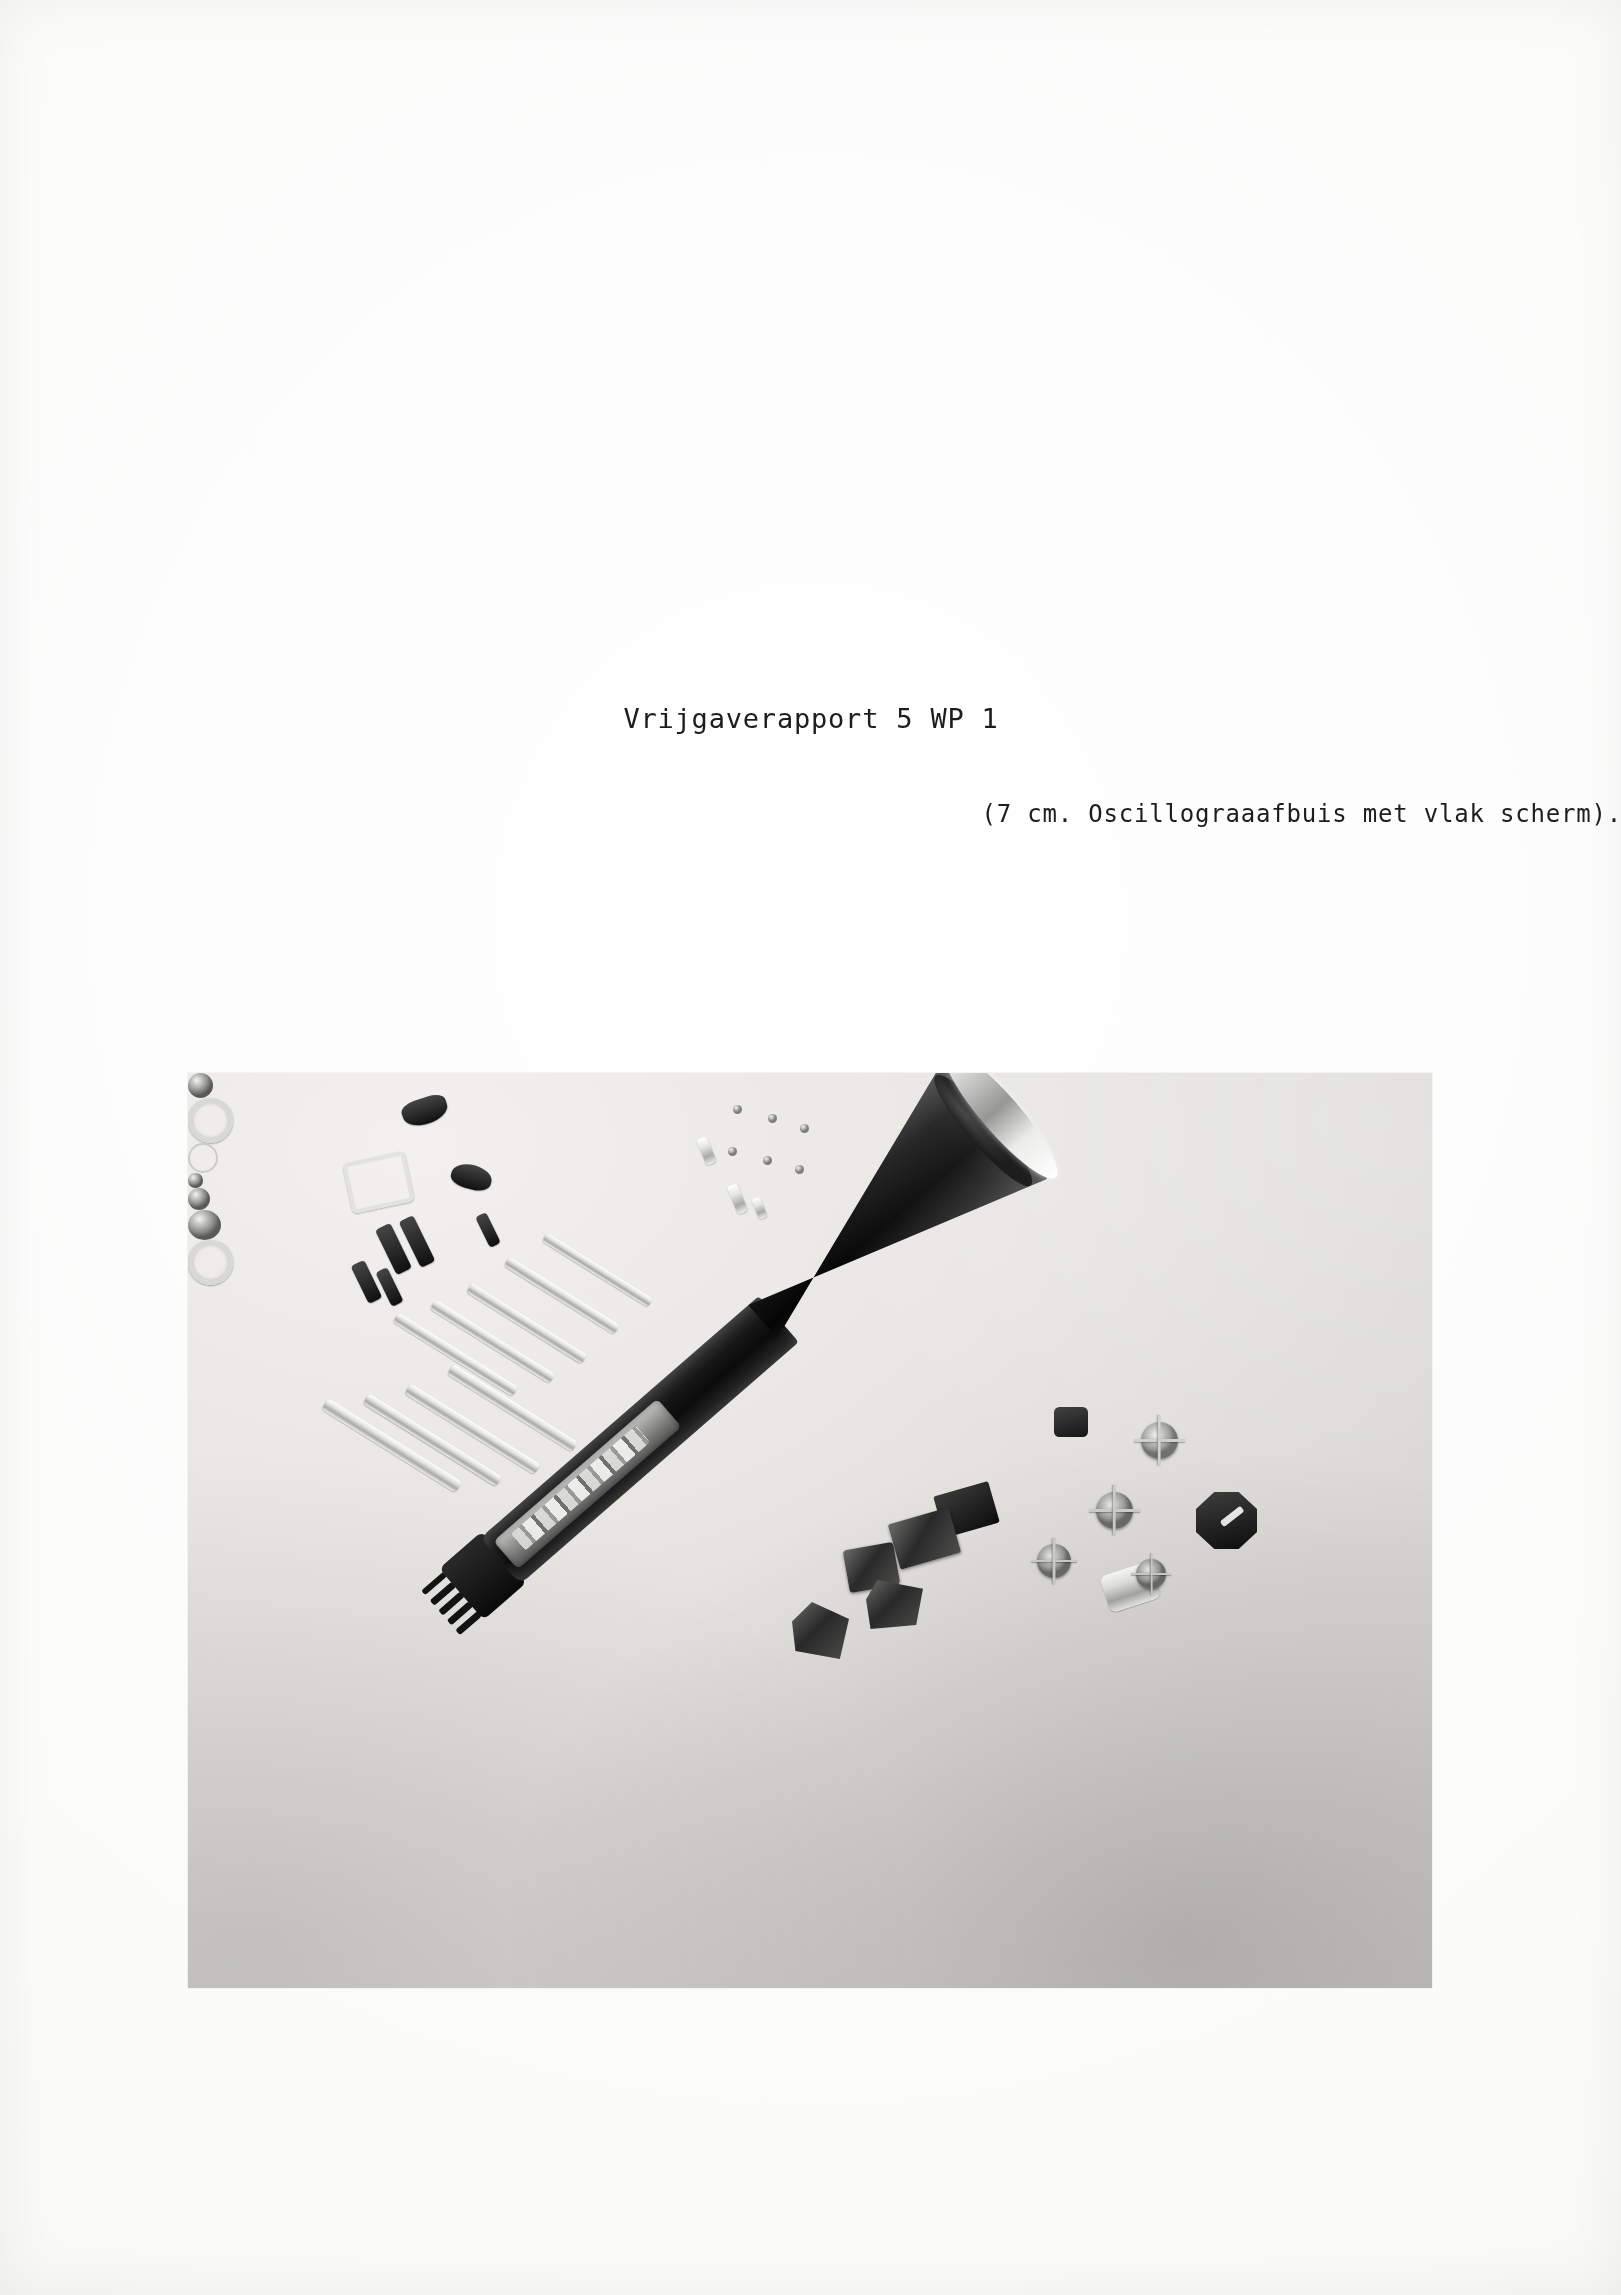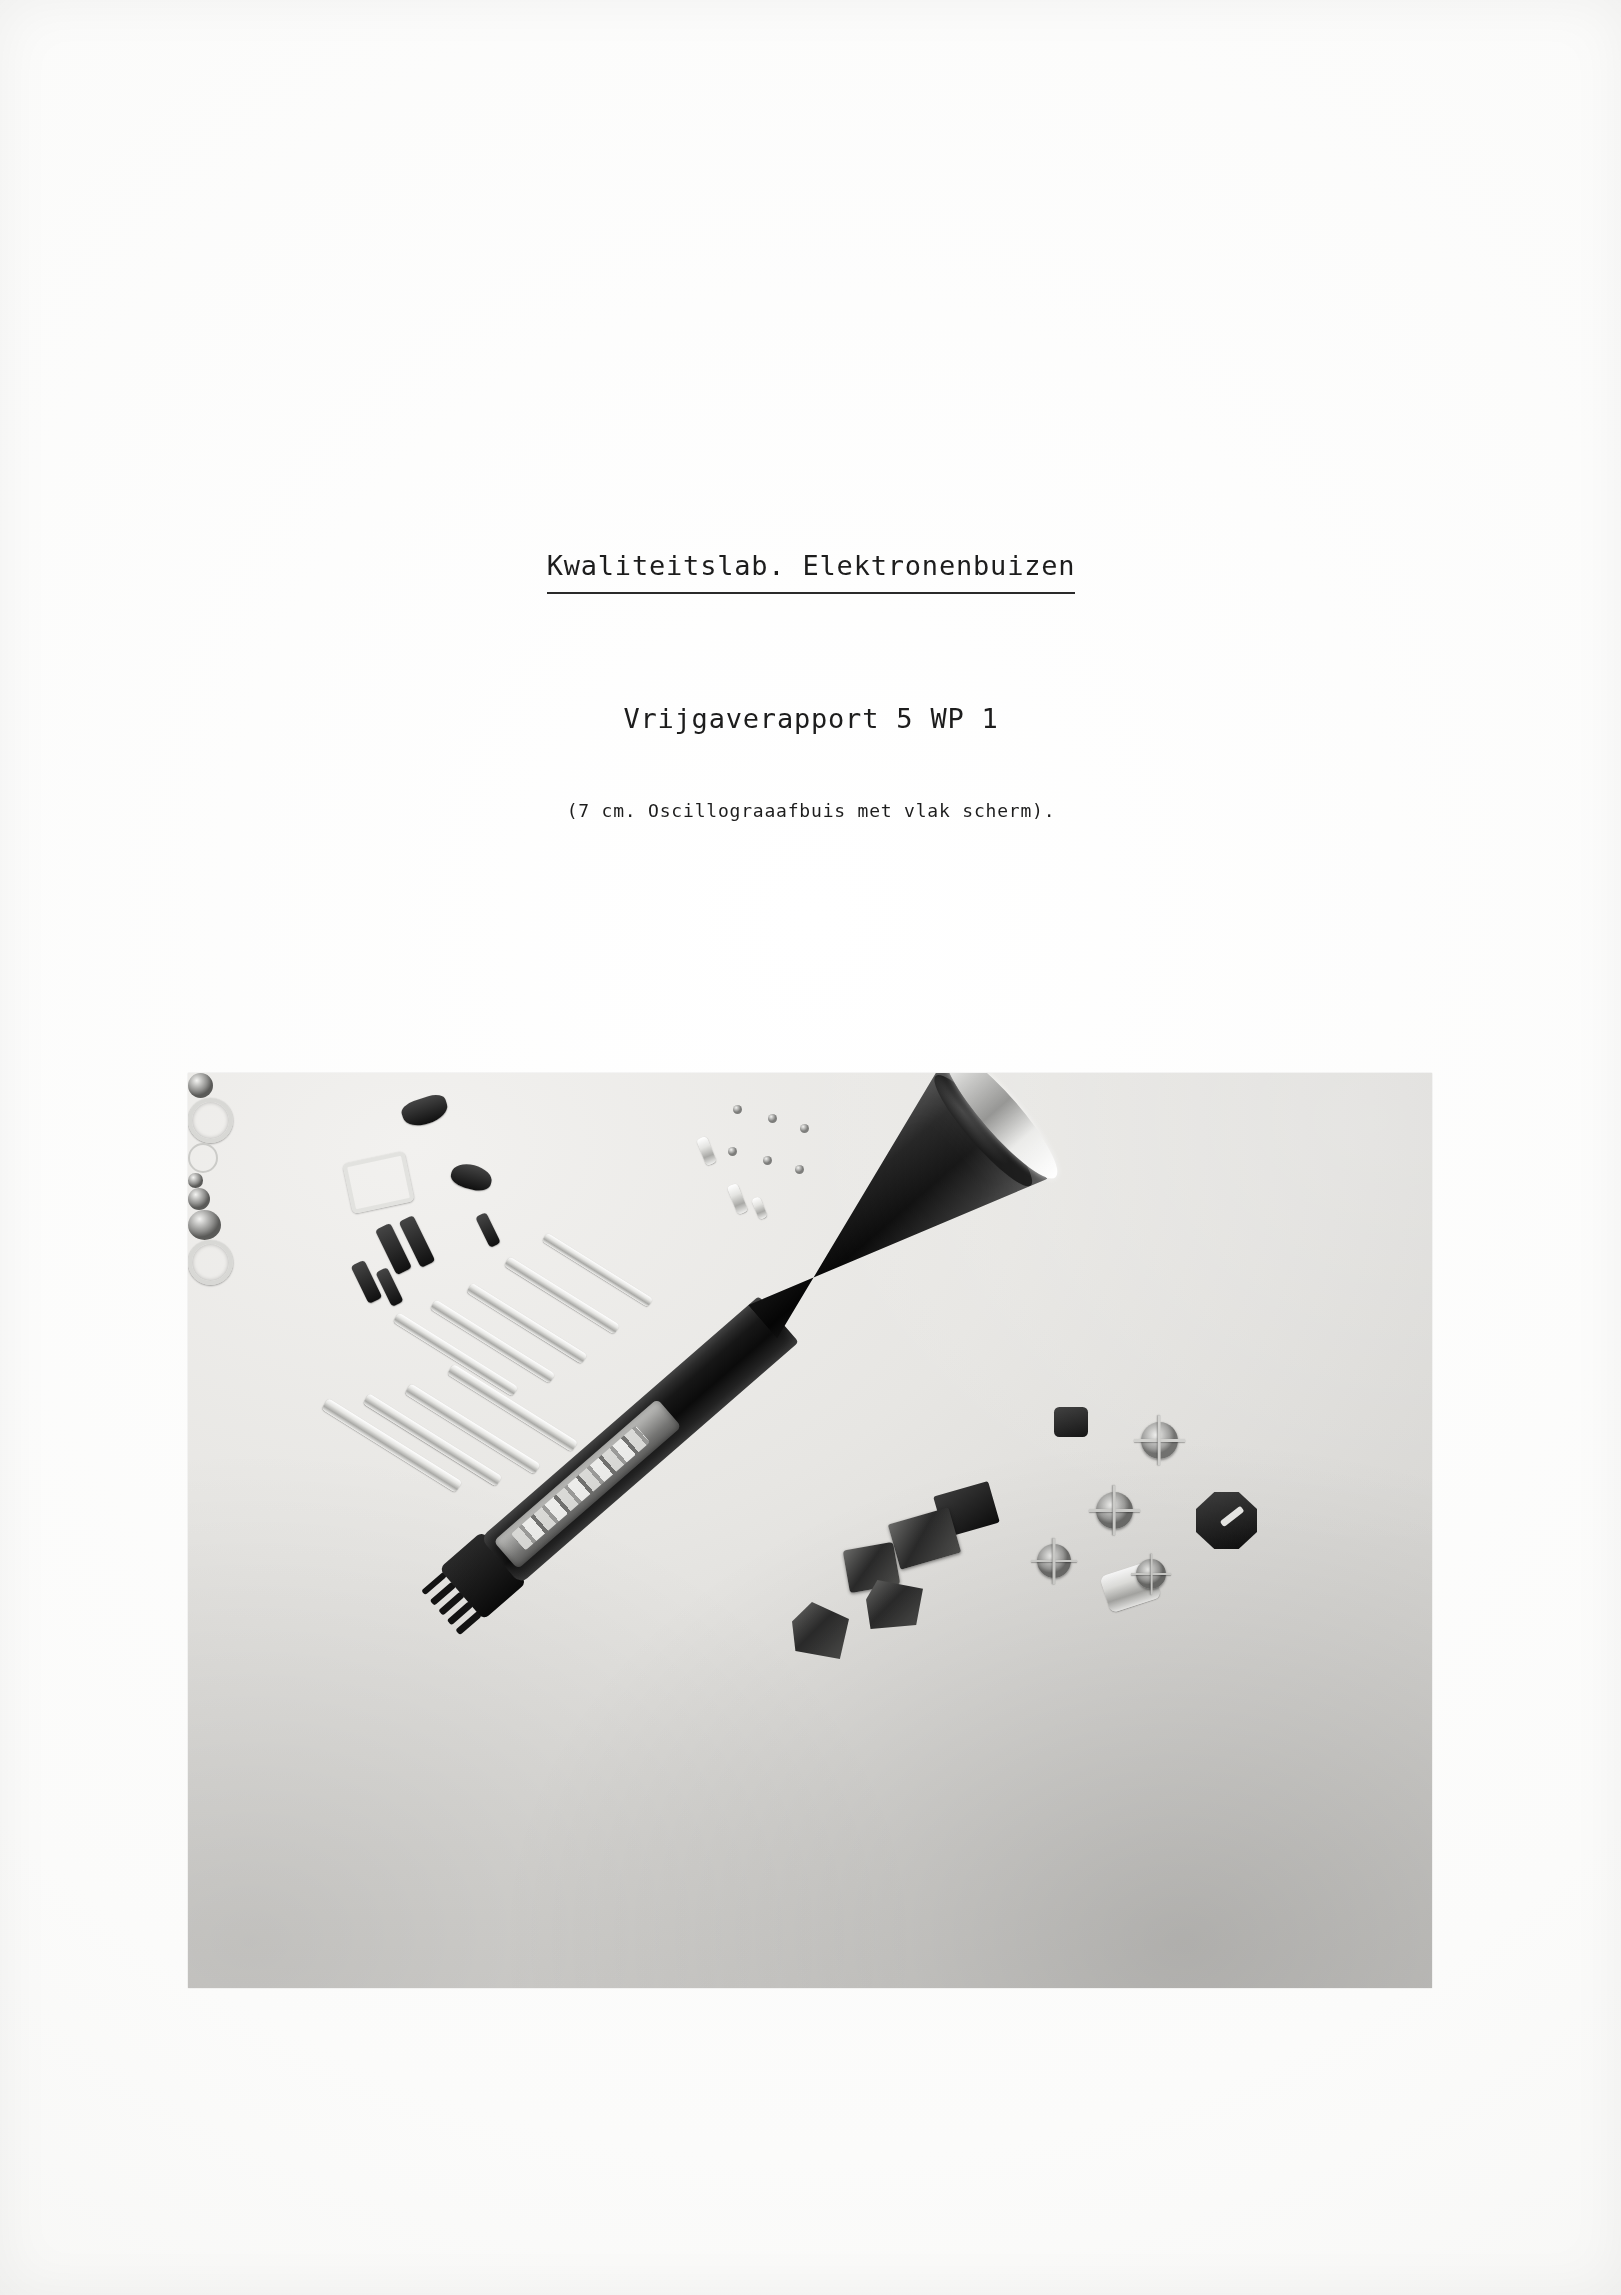--- a/index.html
+++ b/index.html
@@ -52,22 +52,22 @@
   }
   .report-line {
     left: 0; right: 0;
     top: 703px;
     text-align: center;
     font-size: 27px;
   }
   .subtitle-line {
     left: 0; right: 0;
     top: 800px;
-    text-align: center;
-    font-size: 18px;
+    text-align: right;
+    font-size: 24px;
   }
 
   
   .photo {
     position: absolute;
     left: 188px;
     top: 1073px;
     width: 1244px;
     height: 915px;
     background:
@@ -246,23 +246,20 @@
     border-radius: 50%;
     border: 2.6px solid #cbcbc8;
   }
 </style>
 </head>
 <body>
 
 <div class="page">
   <div class="paper-tone"></div>
 
-  <div class="typed lab-title">
-    <span class="inner">Kwaliteitslab. Elektronenbuizen</span>
-  </div>
 
   <div class="typed report-line">Vrijgaverapport 5 WP 1</div>
 
   <div class="typed subtitle-line">(7 cm. Oscillograaafbuis met vlak scherm).</div>
 
   <div class="photo">
 
     <div class="part dark" style="left:214px; top:25px; width:46px; height:26px; border-radius:40% 40% 60% 60%; transform:rotate(-18deg);"></div>
     <div class="part dark" style="left:263px; top:92px; width:41px; height:24px; border-radius:50% 50% 40% 40%; transform:rotate(14deg);"></div>
 

